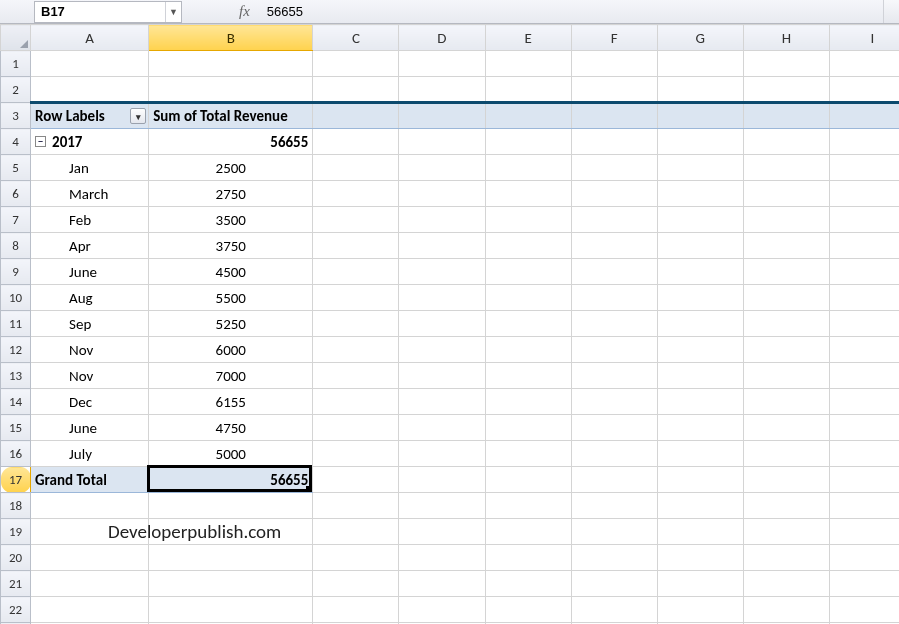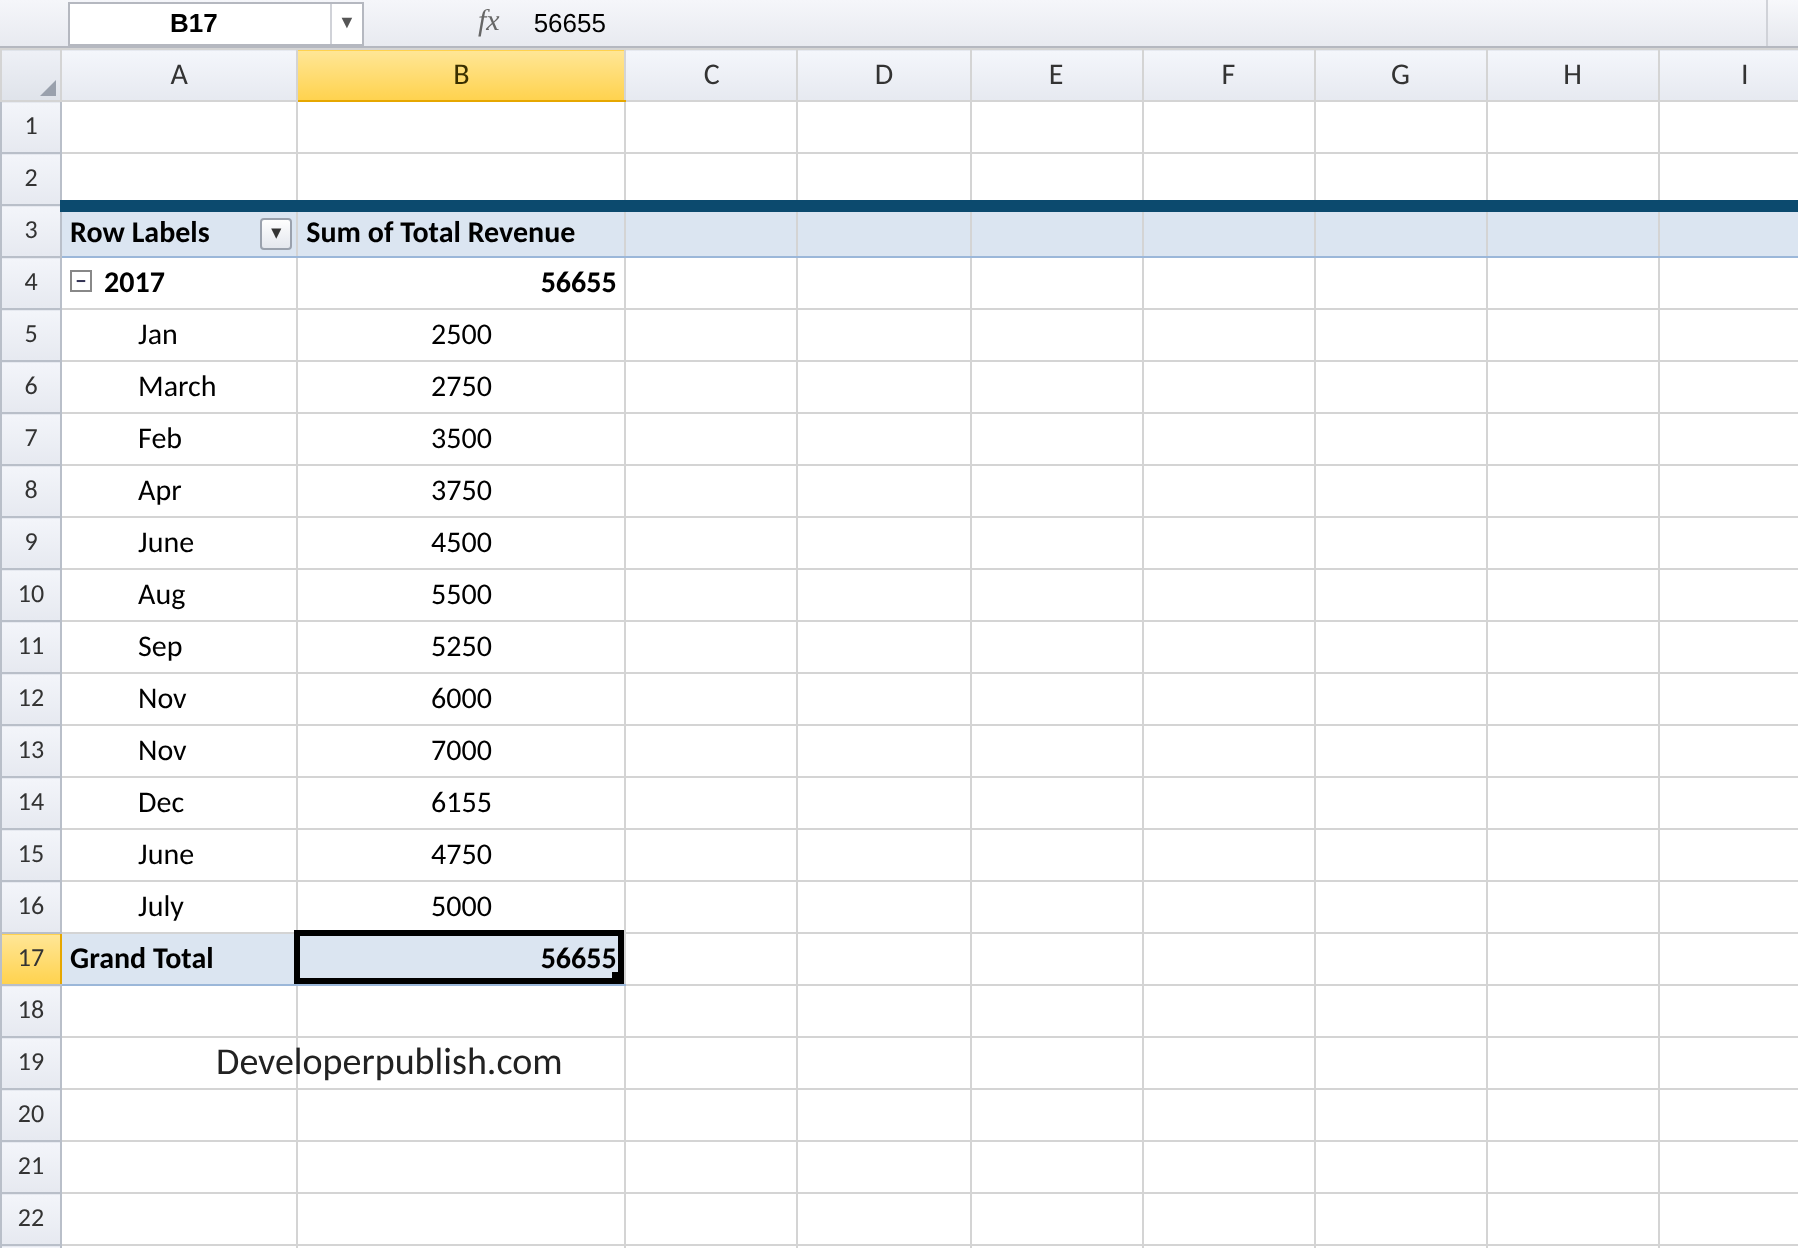--- a/index.html
+++ b/index.html
@@ -30,21 +30,20 @@
     background: #fff;
     margin: 1px 0 1px 34px;
     border: 1px solid #b5b8c0;
   }
   .name-box {
     flex: 1;
     padding: 0 6px;
     font-weight: bold;
     font-family: Arial, sans-serif;
     font-size: 13px;
-    margin-left: 44px;
   }
   .name-box-dd {
     width: 16px;
     height: 100%;
     display: flex;
     align-items: center;
     justify-content: center;
     border-left: 1px solid #d0d2d8;
     color: #555;
     font-size: 9px;
@@ -132,32 +131,33 @@
     background: linear-gradient(#f3f5fa,#e6e9f0);
     text-align: center;
     font-weight: normal;
     font-size: 13px;
     color: #333;
     border-color: #b9bfc9;
   }
   tbody th.rowhead.active {
     background: linear-gradient(#ffe696,#ffd24d);
     border-right-color:#e6a700;
+    border-radius:11px;
   }
   
   .col-A { width: 118px; }
   .col-B { width: 164px; }
   .col-C { width: 86px; }
   .col-D, .col-E, .col-F, .col-G, .col-H, .col-I { width: 86px; }
 
   
   tr.pivot-header td {
     background: #dbe5f1;
     font-weight: bold;
-    border-top: 6px solid #0c4a6e;
+    border-top: 3px solid #0c4a6e;
     border-bottom: 1px solid #9bb7d9;
   }
   tr.pivot-header td.A {
     position: relative;
     padding-right: 20px;
   }
   .filter-btn {
     position: absolute;
     right: 2px;
     top: 50%;

